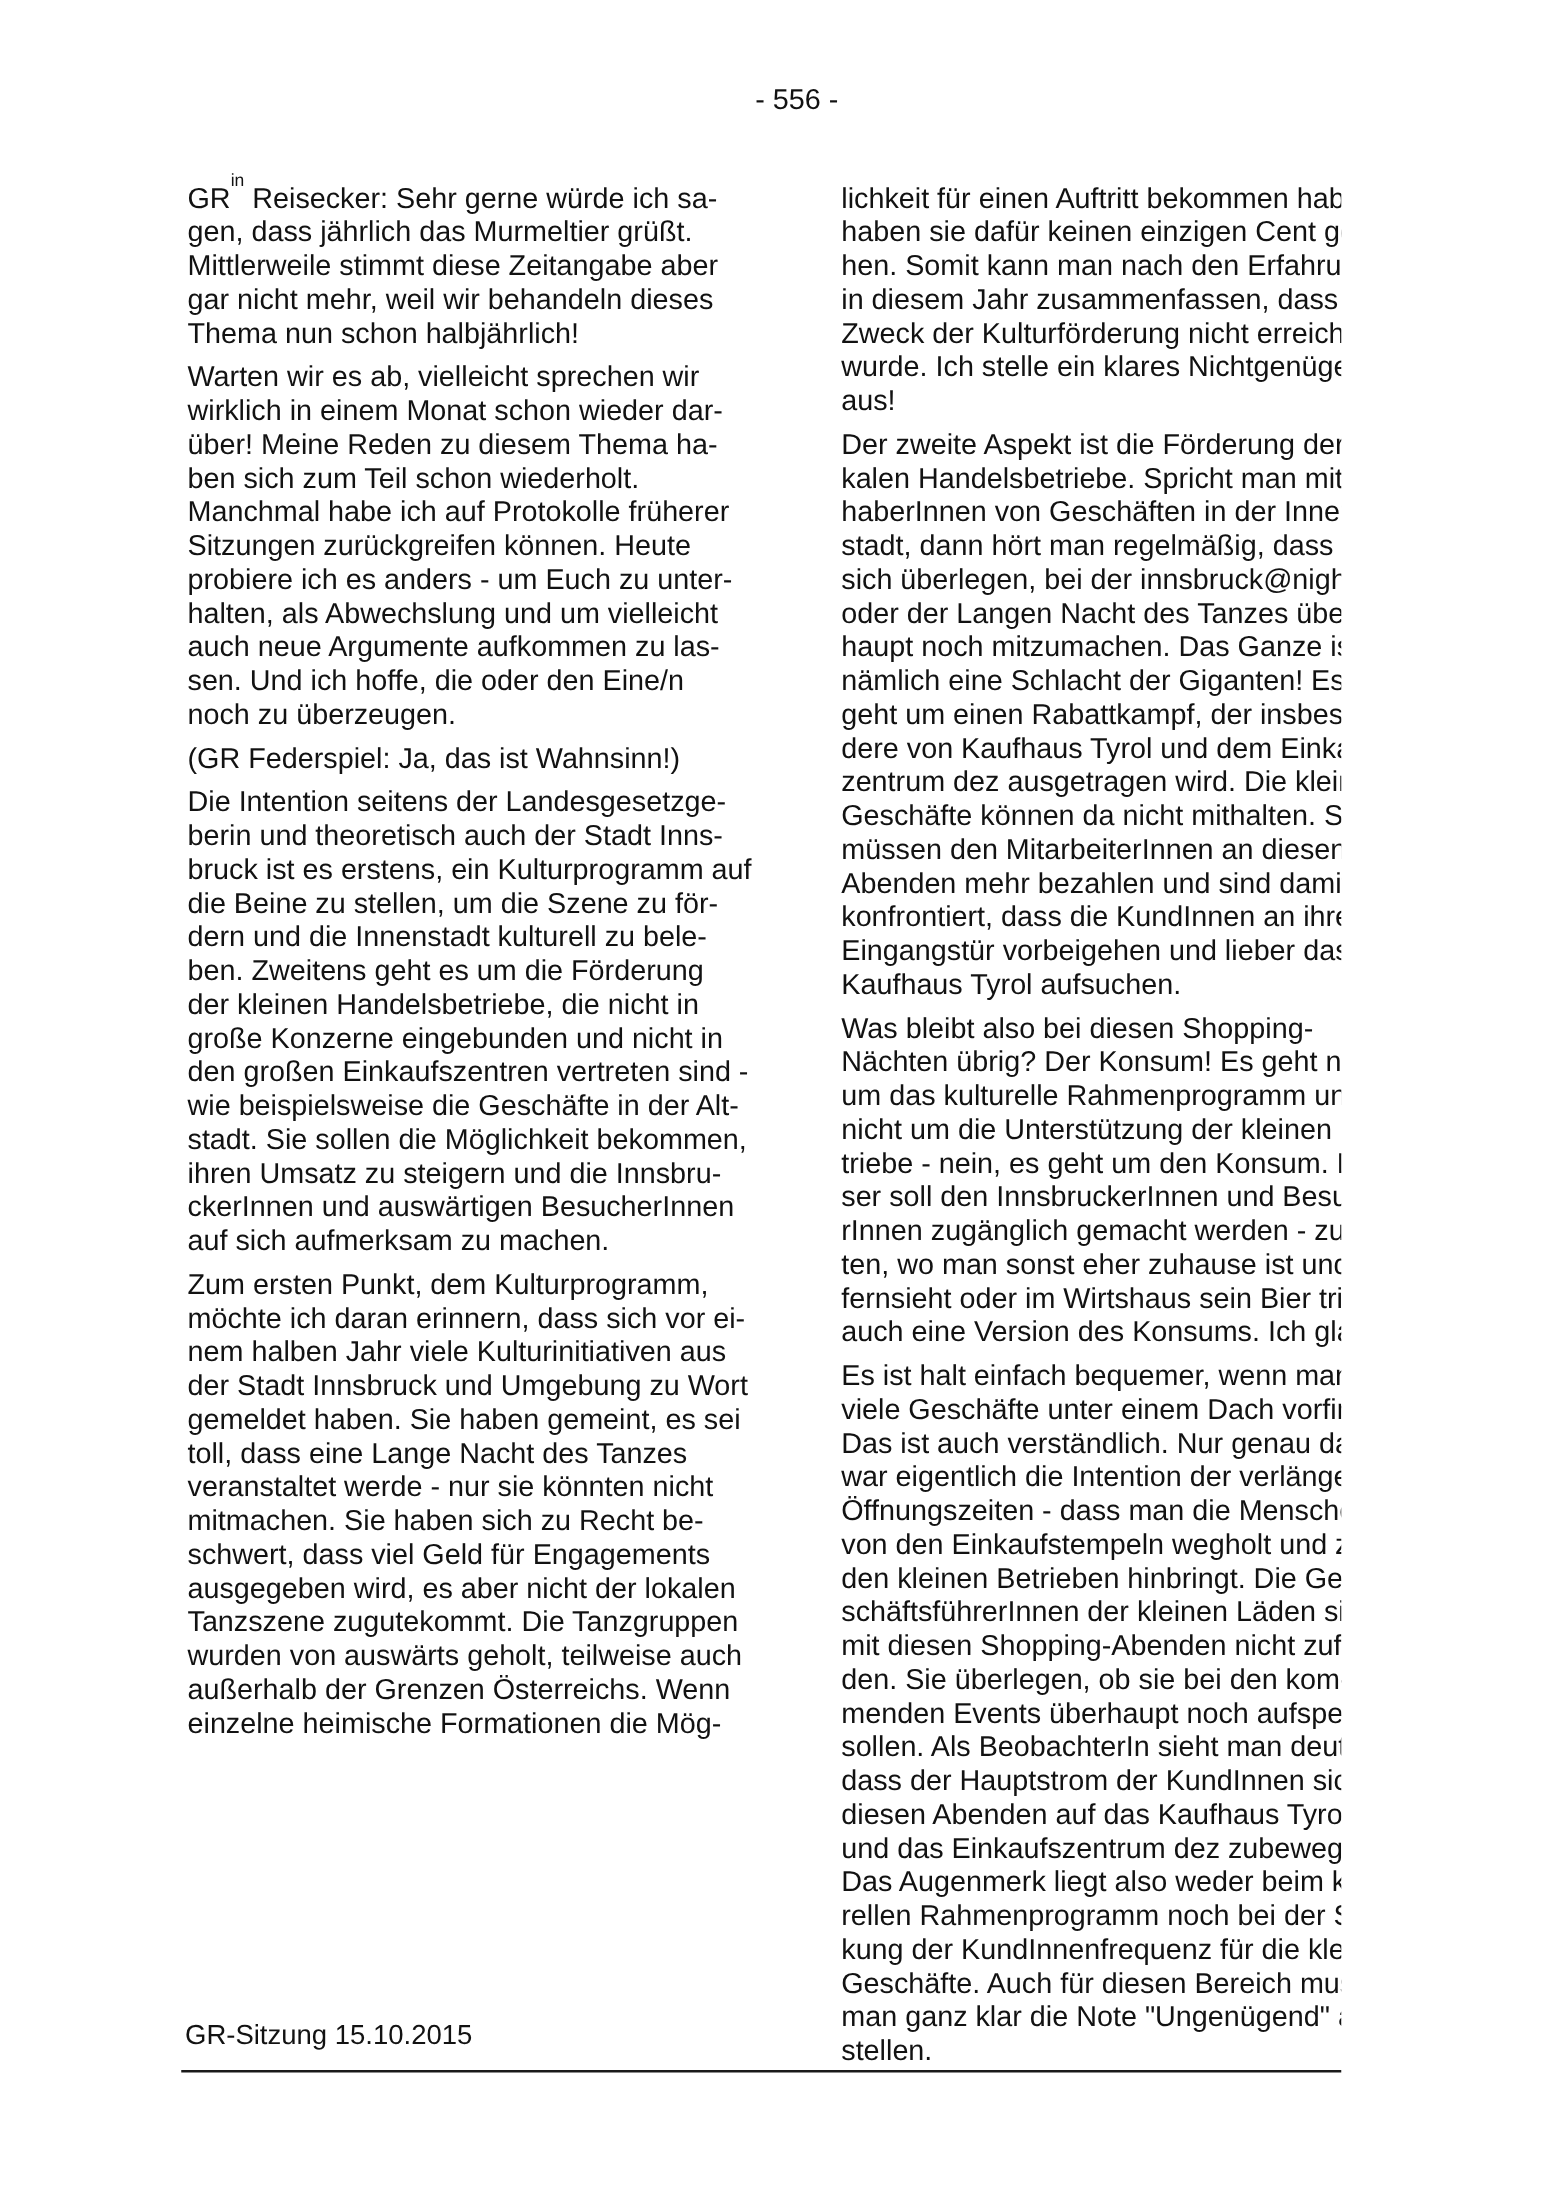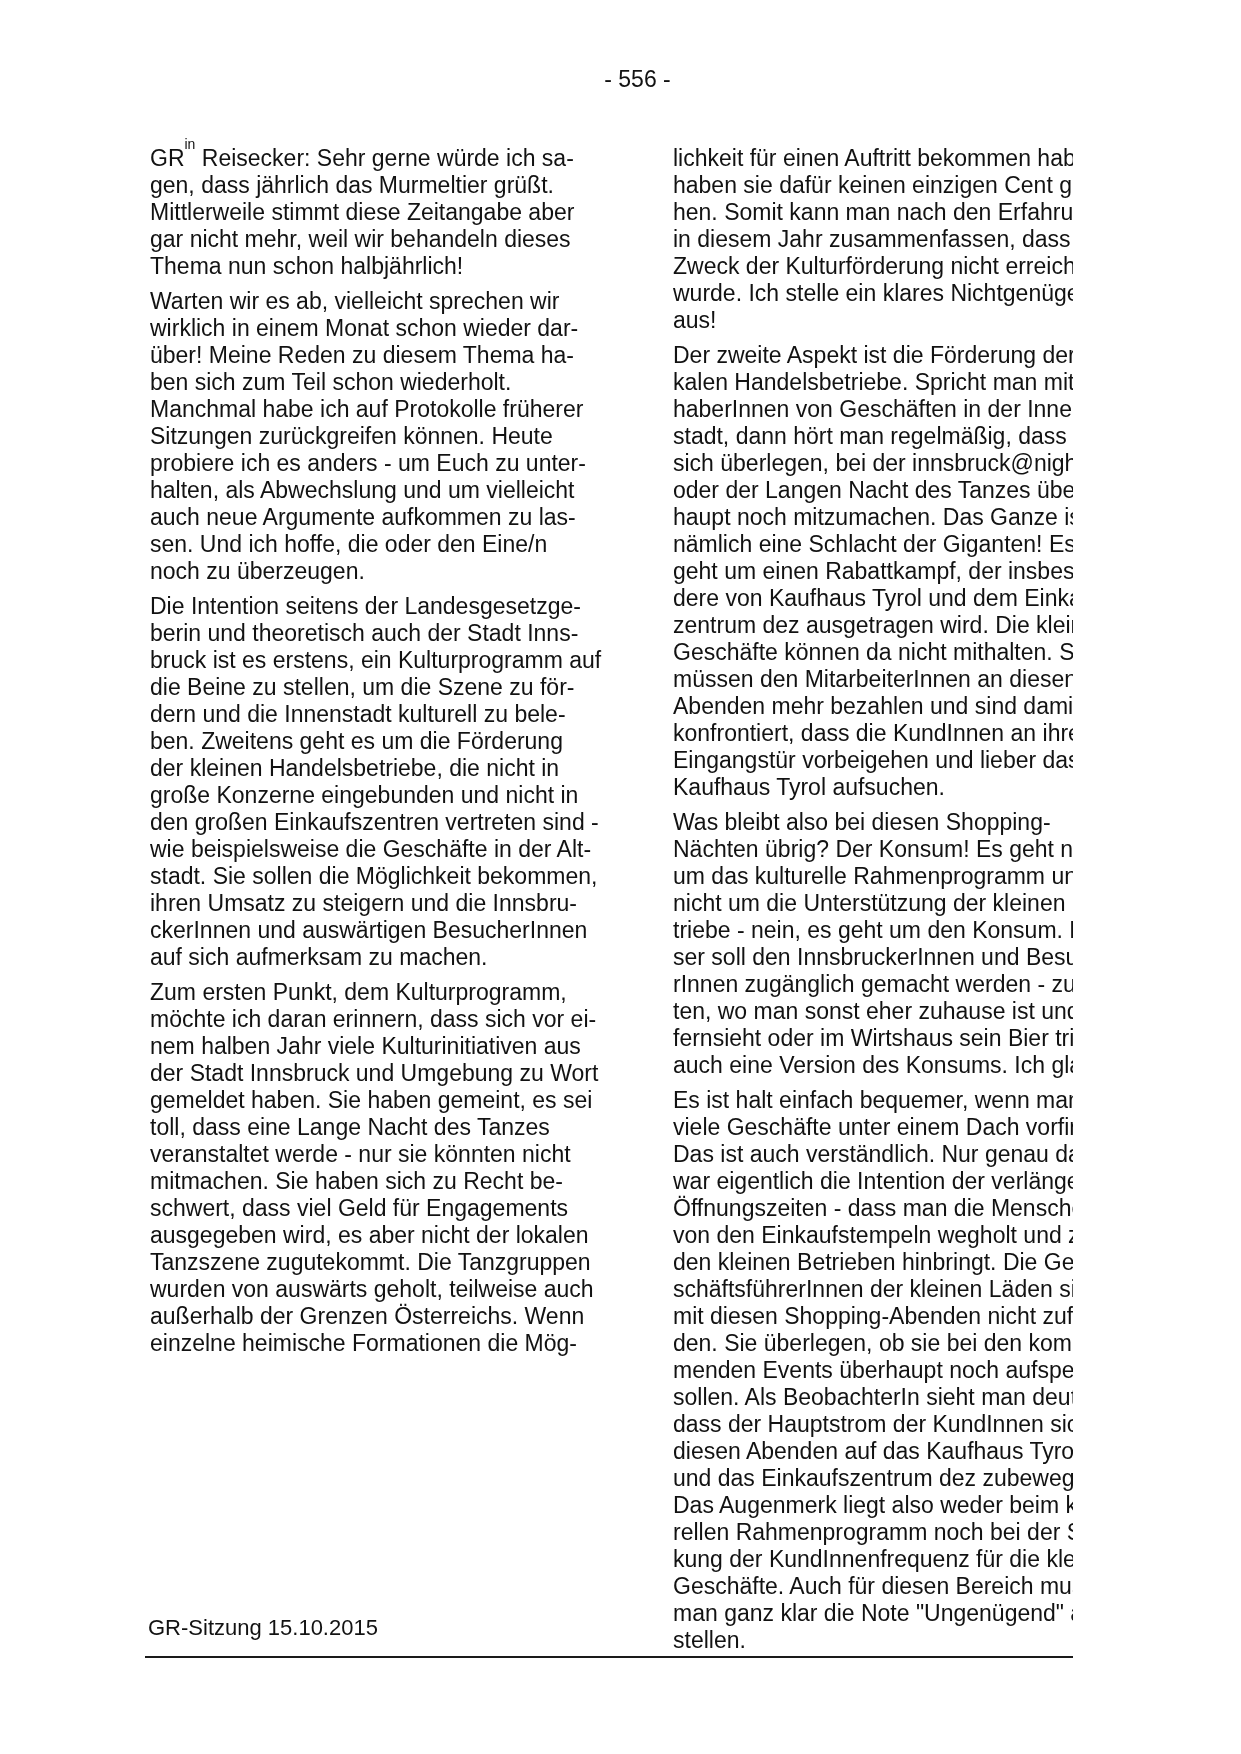--- a/index.html
+++ b/index.html
@@ -78,20 +78,21 @@
 wirklich in einem Monat schon wieder dar-
 über! Meine Reden zu diesem Thema ha-
 ben sich zum Teil schon wiederholt.
 Manchmal habe ich auf Protokolle früherer
 Sitzungen zurückgreifen können. Heute
 probiere ich es anders - um Euch zu unter-
 halten, als Abwechslung und um vielleicht
 auch neue Argumente aufkommen zu las-
 sen. Und ich hoffe, die oder den Eine/n
 noch zu überzeugen.</p>
+    <p class="para">(GR Federspiel: Ja, das ist Wahnsinn!)</p>
     <p class="para">Die Intention seitens der Landesgesetzge-
 berin und theoretisch auch der Stadt Inns-
 bruck ist es erstens, ein Kulturprogramm auf
 die Beine zu stellen, um die Szene zu för-
 dern und die Innenstadt kulturell zu bele-
 ben. Zweitens geht es um die Förderung
 der kleinen Handelsbetriebe, die nicht in
 große Konzerne eingebunden und nicht in
 den großen Einkaufszentren vertreten sind -
 wie beispielsweise die Geschäfte in der Alt-

